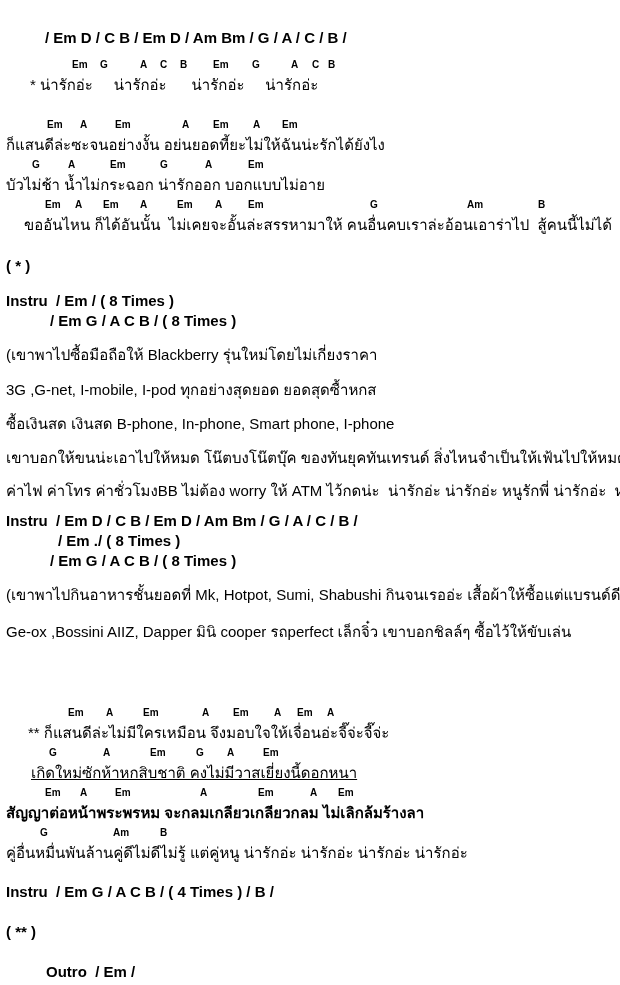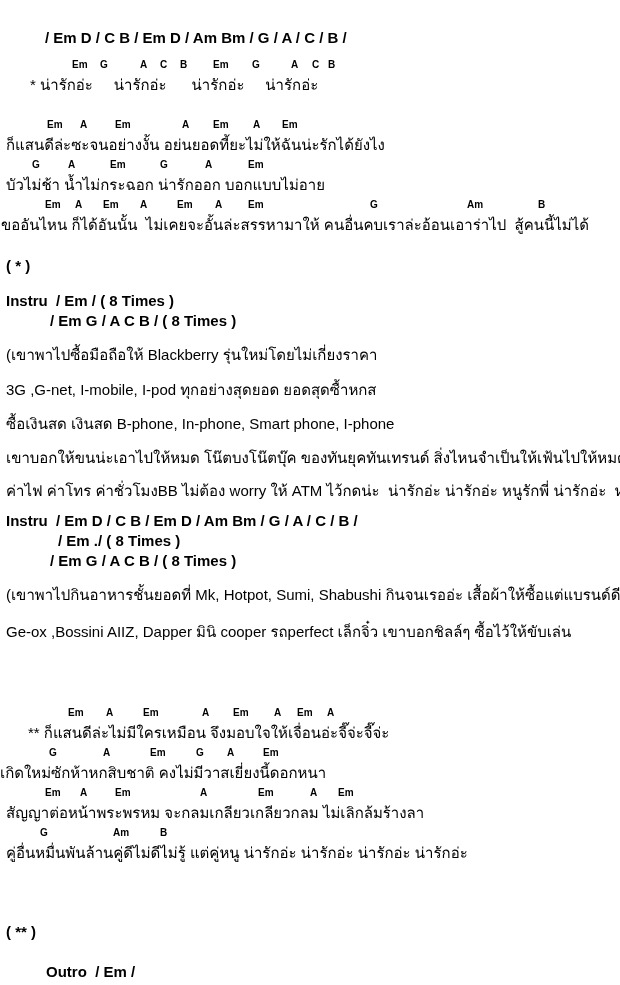--- a/index.html
+++ b/index.html
@@ -45,37 +45,38 @@
 
 <div class="sheet">
     <div class="line heading" style="top: 28px; left: 45px;">/ Em D / C B / Em D / Am Bm / G / A / C / B /</div>
     <div class="line chords" style="top: 55px;"><span class="chord" style="left: 72px;">Em</span><span class="chord" style="left: 100px;">G</span><span class="chord" style="left: 140px;">A</span><span class="chord" style="left: 160px;">C</span><span class="chord" style="left: 180px;">B</span><span class="chord" style="left: 213px;">Em</span><span class="chord" style="left: 252px;">G</span><span class="chord" style="left: 291px;">A</span><span class="chord" style="left: 312px;">C</span><span class="chord" style="left: 328px;">B</span></div>
     <div class="line lyric" style="top: 75px; left: 30px;">* น่ารักอ่ะ     น่ารักอ่ะ      น่ารักอ่ะ     น่ารักอ่ะ</div>
     <div class="line chords" style="top: 115px;"><span class="chord" style="left: 47px;">Em</span><span class="chord" style="left: 80px;">A</span><span class="chord" style="left: 115px;">Em</span><span class="chord" style="left: 182px;">A</span><span class="chord" style="left: 213px;">Em</span><span class="chord" style="left: 253px;">A</span><span class="chord" style="left: 282px;">Em</span></div>
     <div class="line lyric" style="top: 135px; left: 6px;">ก็แสนดีล่ะซะจนอย่างงั้น อย่นยอดที้ยะไม่ให้ฉันน่ะรักได้ยังไง</div>
     <div class="line chords" style="top: 155px;"><span class="chord" style="left: 32px;">G</span><span class="chord" style="left: 68px;">A</span><span class="chord" style="left: 110px;">Em</span><span class="chord" style="left: 160px;">G</span><span class="chord" style="left: 205px;">A</span><span class="chord" style="left: 248px;">Em</span></div>
     <div class="line lyric" style="top: 175px; left: 6px;">บัวไม่ช้า น้ำไม่กระฉอก น่ารักออก บอกแบบไม่อาย</div>
     <div class="line chords" style="top: 195px;"><span class="chord" style="left: 45px;">Em</span><span class="chord" style="left: 75px;">A</span><span class="chord" style="left: 103px;">Em</span><span class="chord" style="left: 140px;">A</span><span class="chord" style="left: 177px;">Em</span><span class="chord" style="left: 215px;">A</span><span class="chord" style="left: 248px;">Em</span><span class="chord" style="left: 370px;">G</span><span class="chord" style="left: 467px;">Am</span><span class="chord" style="left: 538px;">B</span></div>
-    <div class="line lyric" style="top: 215px; left: 1px;">ขออันไหน ก็ได้อันนั้น  ไม่เคยจะอั้นล่ะสรรหามาให้ คนอื่นคบเราล่ะอ้อนเอาร่าไป  สู้คนนี้ไม่ได้</div>
+    <div class="line lyric" style="top: 215px; left: 24px;">ขออันไหน ก็ได้อันนั้น  ไม่เคยจะอั้นล่ะสรรหามาให้ คนอื่นคบเราล่ะอ้อนเอาร่าไป  สู้คนนี้ไม่ได้</div>
     <div class="line heading" style="top: 256px; left: 6px;">( * )</div>
     <div class="line heading" style="top: 291px; left: 6px;">Instru  / Em / ( 8 Times )</div>
     <div class="line heading" style="top: 311px; left: 50px;">/ Em G / A C B / ( 8 Times )</div>
     <div class="line lyric" style="top: 345px; left: 6px;">(เขาพาไปซื้อมือถือให้ Blackberry รุ่นใหม่โดยไม่เกี่ยงราคา</div>
     <div class="line lyric" style="top: 380px; left: 6px;">3G ,G-net, I-mobile, I-pod ทุกอย่างสุดยอด ยอดสุดซื้าหกส</div>
     <div class="line lyric" style="top: 414px; left: 6px;">ซื้อเงินสด เงินสด B-phone, In-phone, Smart phone, I-phone</div>
     <div class="line lyric" style="top: 448px; left: 6px;">เขาบอกให้ขนน่ะเอาไปให้หมด โน๊ตบงโน๊ตบุ๊ค ของทันยุคทันเทรนด์ สิ่งไหนจำเป็นให้เฟ้นไปให้หมด</div>
     <div class="line lyric" style="top: 481px; left: 6px;">ค่าไฟ ค่าโทร ค่าชั่วโมงBB ไม่ต้อง worry ให้ ATM ไว้กดน่ะ  น่ารักอ่ะ น่ารักอ่ะ หนูรักพี่ น่ารักอ่ะ  หนูรักพี่)</div>
     <div class="line heading" style="top: 511px; left: 6px;">Instru  / Em D / C B / Em D / Am Bm / G / A / C / B /</div>
     <div class="line heading" style="top: 531px; left: 58px;">/ Em ./ ( 8 Times )</div>
     <div class="line heading" style="top: 551px; left: 50px;">/ Em G / A C B / ( 8 Times )</div>
     <div class="line lyric" style="top: 585px; left: 6px;">(เขาพาไปกินอาหารชั้นยอดที่ Mk, Hotpot, Sumi, Shabushi กินจนเรออ่ะ เสื้อผ้าให้ซื้อแต่แบรนด์ดีๆ</div>
     <div class="line lyric" style="top: 622px; left: 6px;">Ge-ox ,Bossini AIIZ, Dapper มินิ cooper รถperfect เล็กจิ๋ว เขาบอกชิลล์ๆ ซื้อไว้ให้ขับเล่น</div>
     <div class="line chords" style="top: 703px;"><span class="chord" style="left: 68px;">Em</span><span class="chord" style="left: 106px;">A</span><span class="chord" style="left: 143px;">Em</span><span class="chord" style="left: 202px;">A</span><span class="chord" style="left: 233px;">Em</span><span class="chord" style="left: 274px;">A</span><span class="chord" style="left: 297px;">Em</span><span class="chord" style="left: 327px;">A</span></div>
     <div class="line lyric" style="top: 723px; left: 28px;">** ก็แสนดีล่ะไม่มีใครเหมือน จึงมอบใจให้เจื่อนอ่ะจี๊จ่ะจี๊จ่ะ</div>
     <div class="line chords" style="top: 743px;"><span class="chord" style="left: 49px;">G</span><span class="chord" style="left: 103px;">A</span><span class="chord" style="left: 150px;">Em</span><span class="chord" style="left: 196px;">G</span><span class="chord" style="left: 227px;">A</span><span class="chord" style="left: 263px;">Em</span></div>
-    <div class="line lyric" style="top: 763px; left: 0;">เกิดใหม่ซักห้าหกสิบชาติ คงไม่มีวาสเยี่ยงนี้ดอกหนา</div>
+    <div class="line lyric" style="top: 763px; left: 31px; text-decoration: underline;">เกิดใหม่ซักห้าหกสิบชาติ คงไม่มีวาสเยี่ยงนี้ดอกหนา</div>
     <div class="line chords" style="top: 783px;"><span class="chord" style="left: 45px;">Em</span><span class="chord" style="left: 80px;">A</span><span class="chord" style="left: 115px;">Em</span><span class="chord" style="left: 200px;">A</span><span class="chord" style="left: 258px;">Em</span><span class="chord" style="left: 310px;">A</span><span class="chord" style="left: 338px;">Em</span></div>
-    <div class="line lyric" style="top: 803px; left: 6px;">สัญญาต่อหน้าพระพรหม จะกลมเกลียวเกลียวกลม ไม่เลิกล้มร้างลา</div>
+    <div class="line lyric" style="top: 803px; left: 6px; font-weight: bold;">สัญญาต่อหน้าพระพรหม จะกลมเกลียวเกลียวกลม ไม่เลิกล้มร้างลา</div>
     <div class="line chords" style="top: 823px;"><span class="chord" style="left: 40px;">G</span><span class="chord" style="left: 113px;">Am</span><span class="chord" style="left: 160px;">B</span></div>
     <div class="line lyric" style="top: 843px; left: 6px;">คู่อื่นหมื่นพันล้านคู่ดีไม่ดีไม่รู้ แต่คู่หนู น่ารักอ่ะ น่ารักอ่ะ น่ารักอ่ะ น่ารักอ่ะ</div>
+    <div class="line heading" style="top: 882px; left: 6px;">Instru  / Em G / A C B / ( 4 Times ) / B /</div>
     <div class="line heading" style="top: 922px; left: 6px;">( ** )</div>
     <div class="line heading" style="top: 962px; left: 6px; margin-left: 40px;">Outro  / Em /</div>
   </div>
 
 </body></html>

